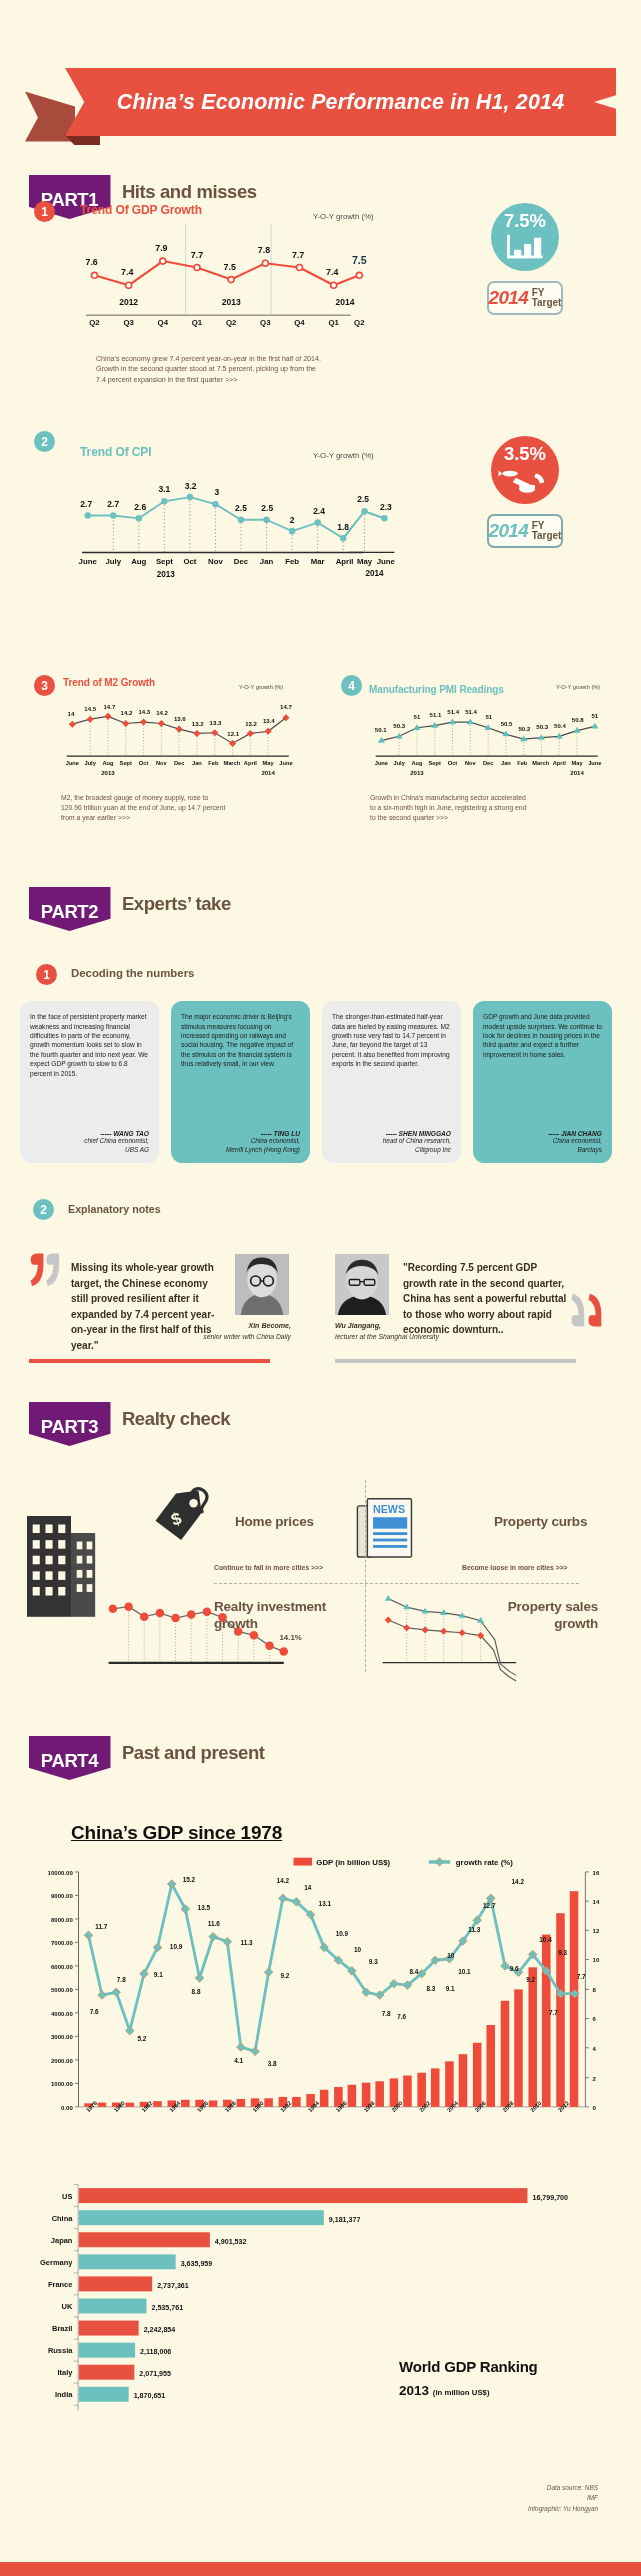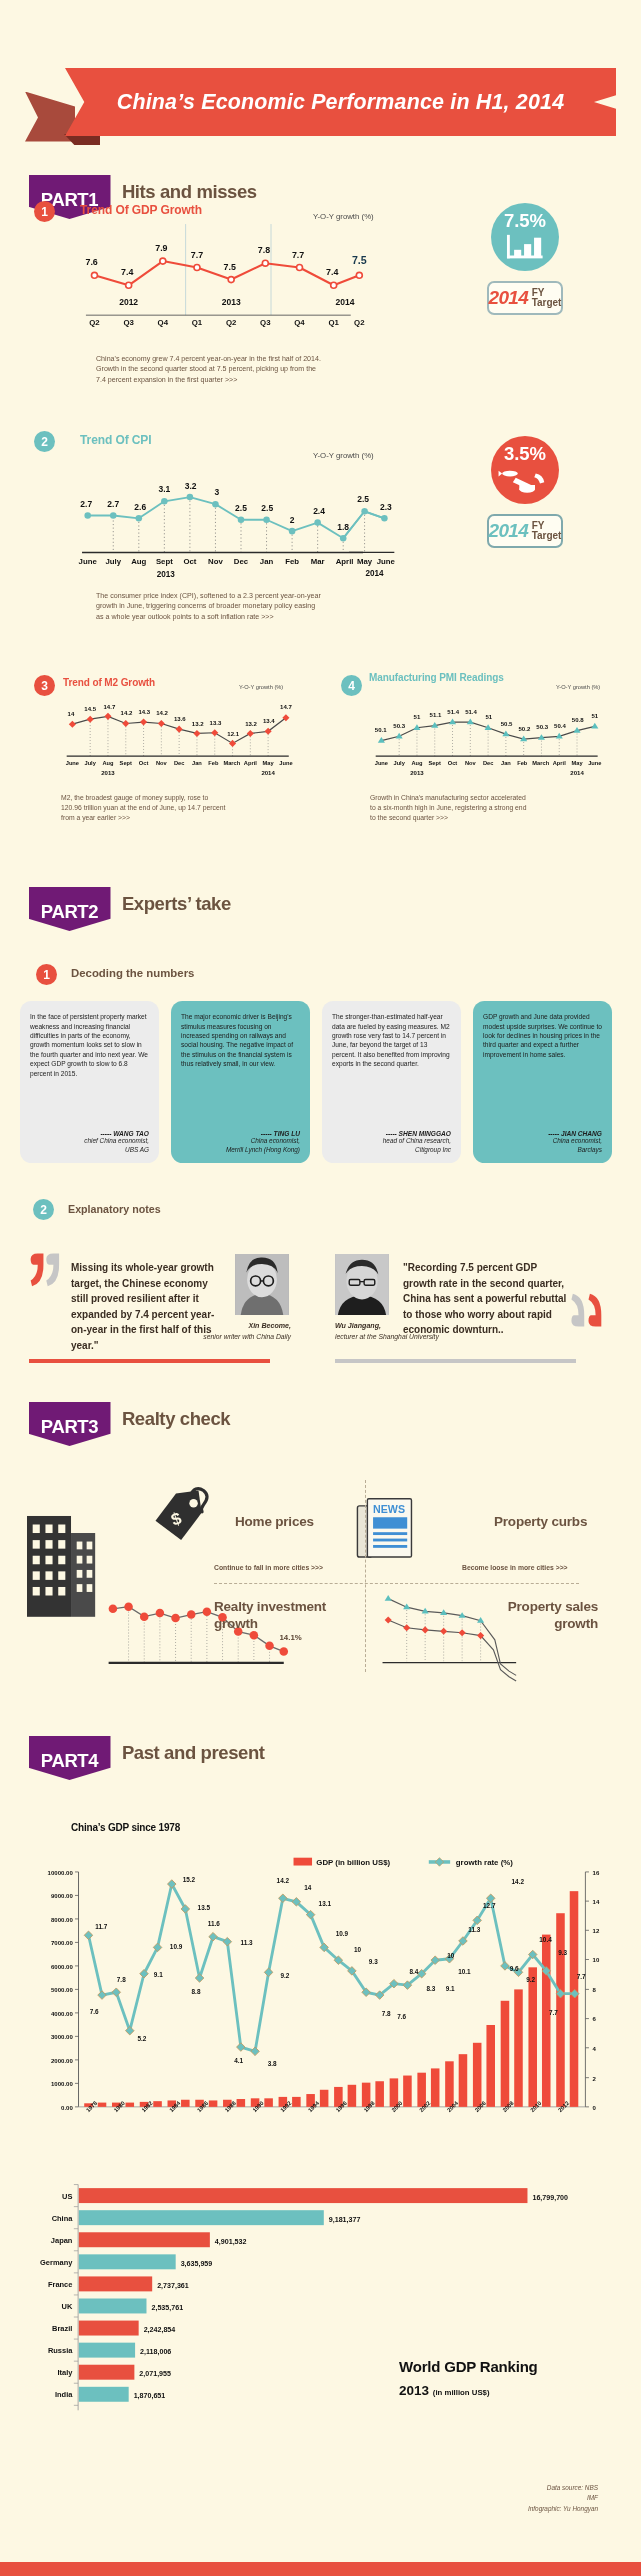--- a/index.html
+++ b/index.html
@@ -54,21 +54,21 @@
   .numcircle {
     position:absolute; width:21.4px; height:21.4px; border-radius:50%;
     display:flex; align-items:center; justify-content:center;
     color:#fff; font-size:12px; font-weight:bold;
   }
   .numcircle.red { background:#e8503f; }
   .numcircle.teal { background:#6cc0bf; }
 
   .sec-title { position:absolute; font-size:12px; font-weight:bold; letter-spacing:-0.1px; }
   .sec-title.red { color:#e8503f; }
-  .sec-title.teal { color:#6cc0bf; }
+  .sec-title.teal { color:#6cc0bf;margin-top:12px; }
 
   .yoy-label { position:absolute; font-size:7.8px; color:#4a4a4a; }
 
   .blurb { position:absolute; font-size:7.1px; line-height:1.45; color:#6b5340; }
 
   
   svg { display:block; overflow:visible; }
   .chart-abs { position:absolute; }
 
   
@@ -100,21 +100,21 @@
   .photo { position:absolute; background:#8c8c8c; }
   .ubar { position:absolute; height:3.6px; }
 
   
   .realty-head { position:absolute; font-size:13.5px; font-weight:bold; color:#6b5340; letter-spacing:-0.2px; }
   .realty-sub { position:absolute; font-size:6.8px; font-weight:bold; color:#6b5340; }
   .dash-v { position:absolute; border-left:0.7px dashed #b9ad96; }
   .dash-h { position:absolute; border-top:0.7px dashed #b9ad96; }
 
   
-  .gdp-title { position:absolute; font-size:10px; font-weight:bold; color:#111; letter-spacing:-0.2px; }
+  .gdp-title { position:absolute; font-size:19px; font-weight:bold; color:#111; letter-spacing:-0.2px;text-decoration:underline; }
   .axis-lab { font-size:8.5px; fill:#111; font-weight:bold; font-family:"Liberation Sans", sans-serif; }
   .val-lab { font-size:9px; fill:#111; font-weight:bold; font-family:"Liberation Sans", sans-serif; }
   .yr-lab { font-size:8px; fill:#111; font-weight:bold; font-family:"Liberation Sans", sans-serif; }
 
   
   .rank-title { position:absolute; font-size:15px; font-weight:bold; color:#111; letter-spacing:-0.2px; }
   .rank-sub { position:absolute; font-size:13.5px; font-weight:bold; color:#111; }
   .rank-sub small { font-size:7.8px;margin-top:28px; }
 
   .source { position:absolute; font-size:6.4px; font-style:italic; color:#6b5340; text-align:right; line-height:1.6; }
@@ -289,21 +289,20 @@
     </g>
     <g class="val-lab" style="font-size:11px" text-anchor="middle" fill="#2b2b2b">
       <text x="22" y="143">May</text>
         <text x="52" y="143">June</text>
     </g>
     <g class="val-lab" style="font-size:11.5px" text-anchor="middle" fill="#2b2b2b">
       <text x="36" y="160">2014</text>
     </g>
   </svg>
 
-  <div class="blurb" style="left:96px; top:591px; width:271px;">The consumer price index (CPI), softened to a 2.3 percent year-on-year<br>growth in June, triggering concerns of broader monetary policy easing<br>as a whole year outlook points to a soft inflation rate   &gt;&gt;&gt;</div>
 
   <div class="target-circle" style="left:491px; top:436px; width:68px; height:68px; background:#e8503f;">
     <div class="pct">3.5%</div>
     <svg width="50" height="30" viewBox="0 0 70 42">
       <ellipse cx="14" cy="12" rx="11" ry="4" fill="#fff"></ellipse>
       <path d="M3 12 L-2 8 L-2 16 Z" fill="#fff"></path>
       <path d="M22 18 L48 30 L44 36 L18 24 Z" fill="#fff"></path>
       <path d="M50 12 Q60 14 62 24 L56 26 Q54 18 48 17 Z" fill="#fff"></path>
       <ellipse cx="38" cy="34" rx="11" ry="5" fill="#fff"></ellipse>
       <rect x="27" y="28" width="22" height="6" fill="#fff"></rect>

